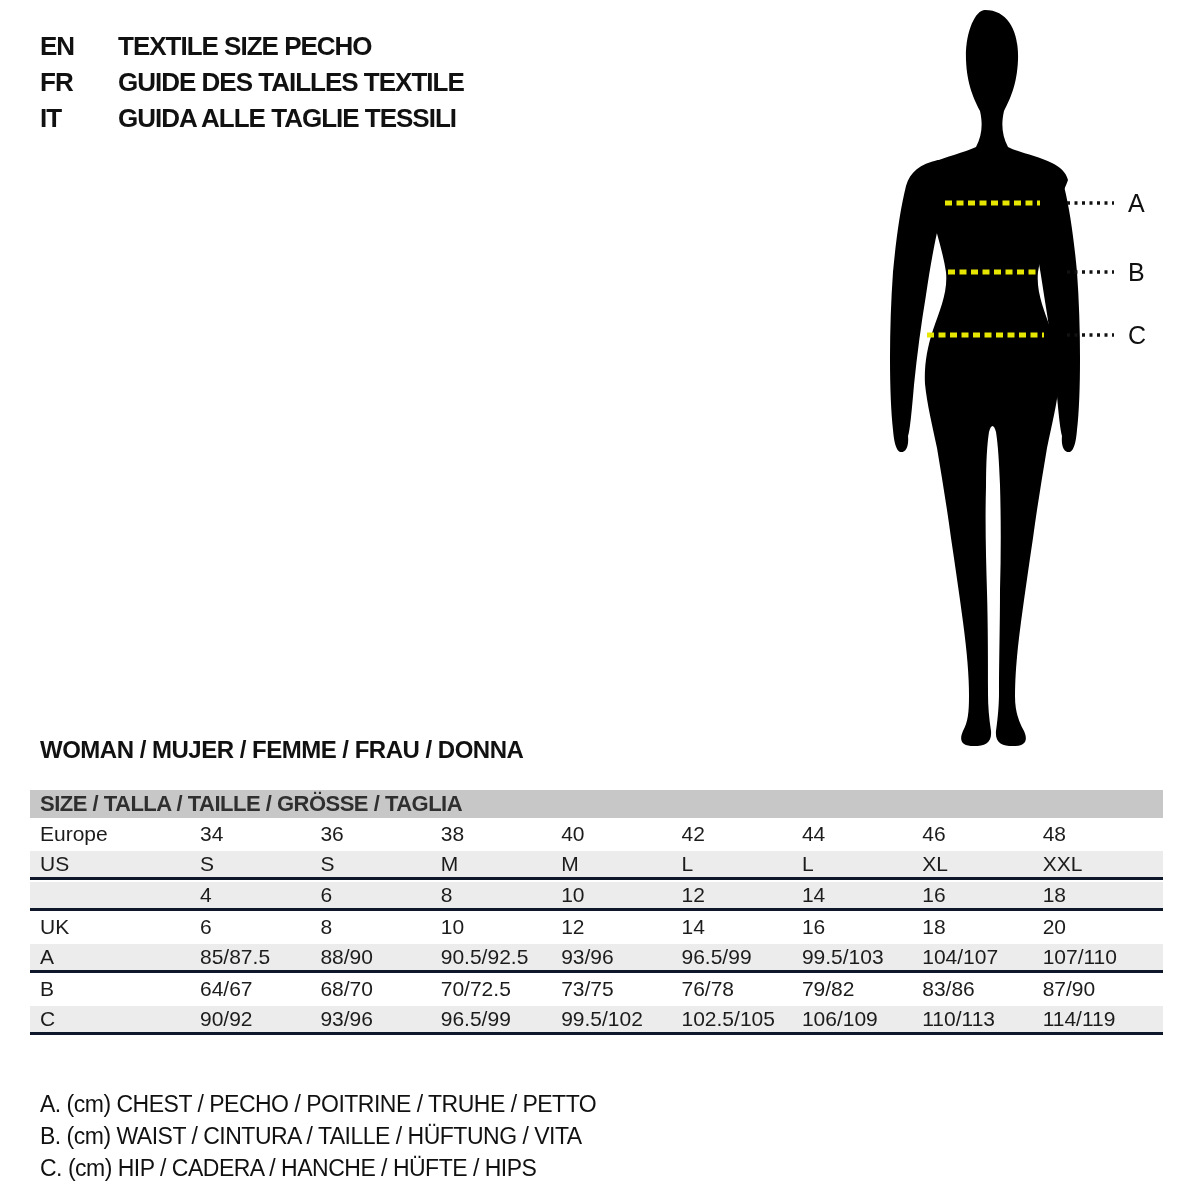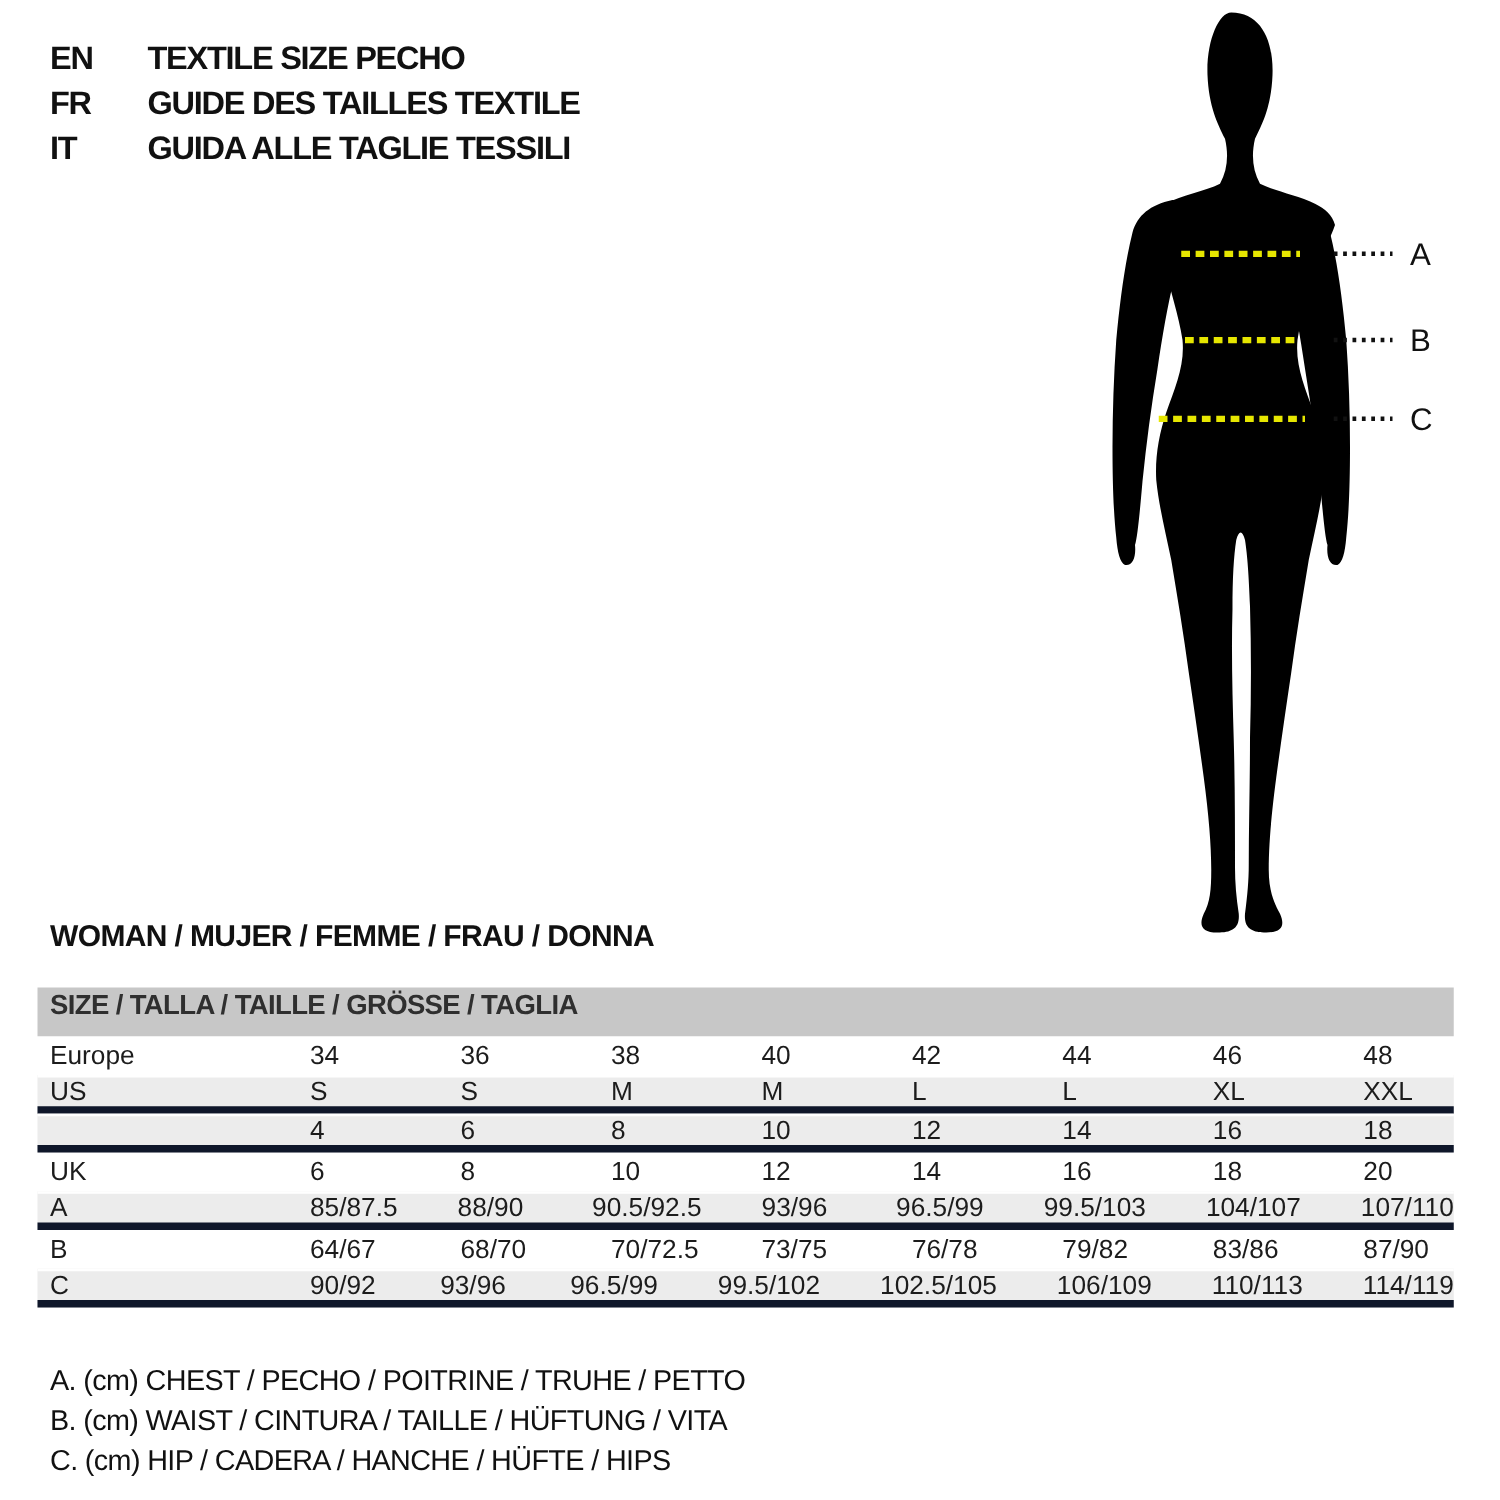--- a/index.html
+++ b/index.html
@@ -15,25 +15,25 @@
   
   .figure-wrap{position:absolute;left:860px;top:0;width:340px;height:760px;}
   .figure-wrap svg{display:block;width:340px;height:760px;}
   .marker-label{font-family:"Liberation Sans",sans-serif;font-size:25px;fill:#111;}
 
   
   .section-title{position:absolute;left:40px;top:736px;font-size:24px;font-weight:bold;letter-spacing:-0.5px;}
 
   
   .size-table{position:absolute;left:30px;top:790px;width:1133px;}
-  .table-header{height:39px;background:#c7c7c7;color:#2f2f2f;font-weight:bold;font-size:22px;
+  .table-header{height:28px;background:#c7c7c7;color:#2f2f2f;font-weight:bold;font-size:22px;
                 line-height:27px;padding-left:10px;letter-spacing:-0.5px;}
   .trow{display:grid;grid-template-columns:170px repeat(8,1fr);height:31px;align-items:center;
-        font-size:21px;color:#1c1c1c;box-sizing:border-box;gap:48px;}
-  .trow.shaded{background:#ececec;border-top:2px solid #fff;border-bottom:6px solid #0f172a;}
+        font-size:21px;color:#1c1c1c;box-sizing:border-box;}
+  .trow.shaded{background:#ececec;border-top:2px solid #fff;border-bottom:3px solid #0f172a;}
   .cell-label{padding-left:10px;white-space:nowrap;}
   .cell-val{text-align:left;white-space:nowrap;}
 
   
   .legend{position:absolute;left:40px;top:1088px;}
   .legend-line{font-size:23px;font-weight:normal;height:32px;line-height:32px;letter-spacing:-0.5px;white-space:nowrap;}
 </style>
 </head>
 <body>
 

